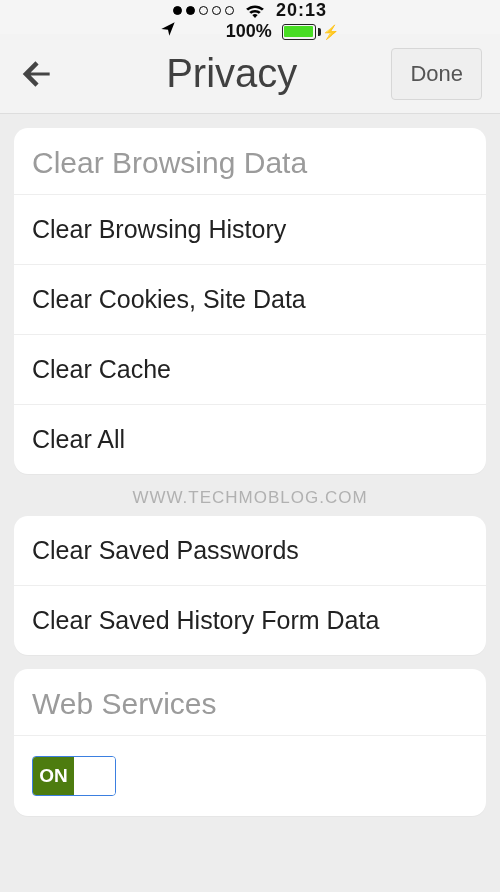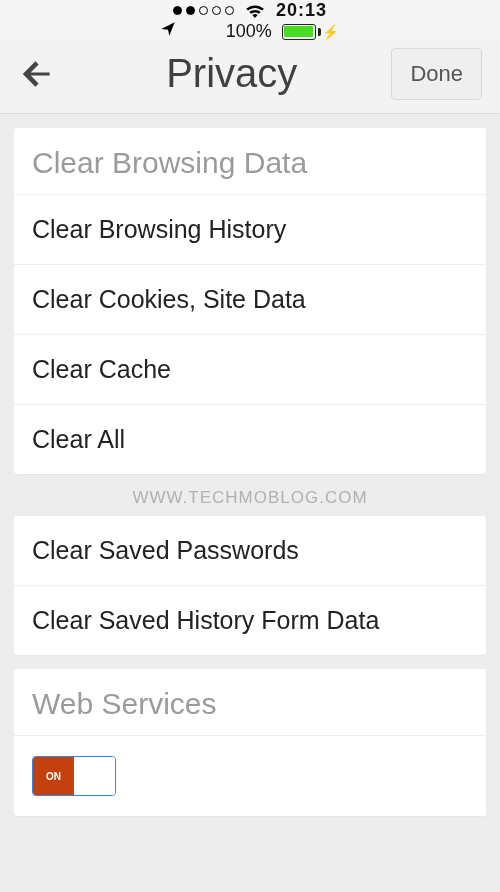--- a/index.html
+++ b/index.html
@@ -23,21 +23,21 @@
     background: #f5f5f5;
     flex-direction: column;
   }
   .status-left, .status-right { display: flex; align-items: center; gap: 10px; }
   .dots { display: flex; gap: 4px; }
   .dot { width: 9px; height: 9px; border-radius: 50%; border: 1px solid #000; }
   .dot.filled { background: #000; }
   .wifi { width: 22px; height: 16px; }
   .time { font-weight: 600; letter-spacing: 1px; }
   .loc-arrow { font-size: 18px; }
-  .pct { font-weight: 400; margin-left: 40px; }
+  .pct { font-weight: 700; margin-left: 40px; }
   .batt { display: flex; align-items: center; }
   .batt-body { width: 34px; height: 16px; border: 1.5px solid #222; border-radius: 3px; padding: 1.5px; }
   .batt-fill { height: 100%; width: 100%; background: #48dd24; border-radius: 1px; }
   .batt-tip { width: 3px; height: 8px; background: #222; margin-left: 2px; border-radius: 0 2px 2px 0; }
   .bolt { margin-left: 2px; font-size: 14px; }
 
   .navbar {
     display: flex;
     align-items: center;
     justify-content: space-between;
@@ -60,21 +60,21 @@
     border-radius: 4px;
     padding: 12px 18px;
     font-family: inherit;
     font-size: 22px;
     color: #555;
   }
 
   .content { padding: 14px; }
   .card {
     background: #fff;
-    border-radius: 3px;
+    border-radius: 14px;
     box-shadow: 0 1px 1px rgba(0,0,0,.03);
     margin-bottom: 14px;
   }
   .section-header {
     font-size: 30px;
     color: #9b9b9b;
     padding: 18px 18px 14px 18px;
     border-bottom: 1px solid #eee;
   }
   .row {
@@ -98,25 +98,25 @@
   .toggle {
     display: flex;
     align-items: center;
     width: 84px;
     height: 40px;
     border-radius: 4px;
     overflow: hidden;
     border: 1px solid #3b7fe0;
   }
   .toggle .on {
-    background: #c2410c;
+    background: #4d7c0f;
     color: #fff;
     font-family: -apple-system, Helvetica, Arial, sans-serif;
     font-weight: 700;
-    font-size: 10px;
+    font-size: 19px;
     display: flex; align-items:center; justify-content:center;
     width: 50%; height: 100%;
   }
   .toggle .knob {
     background: #fff;
     width: 50%; height: 100%;
   }
 </style>
 </head>
 <body>

